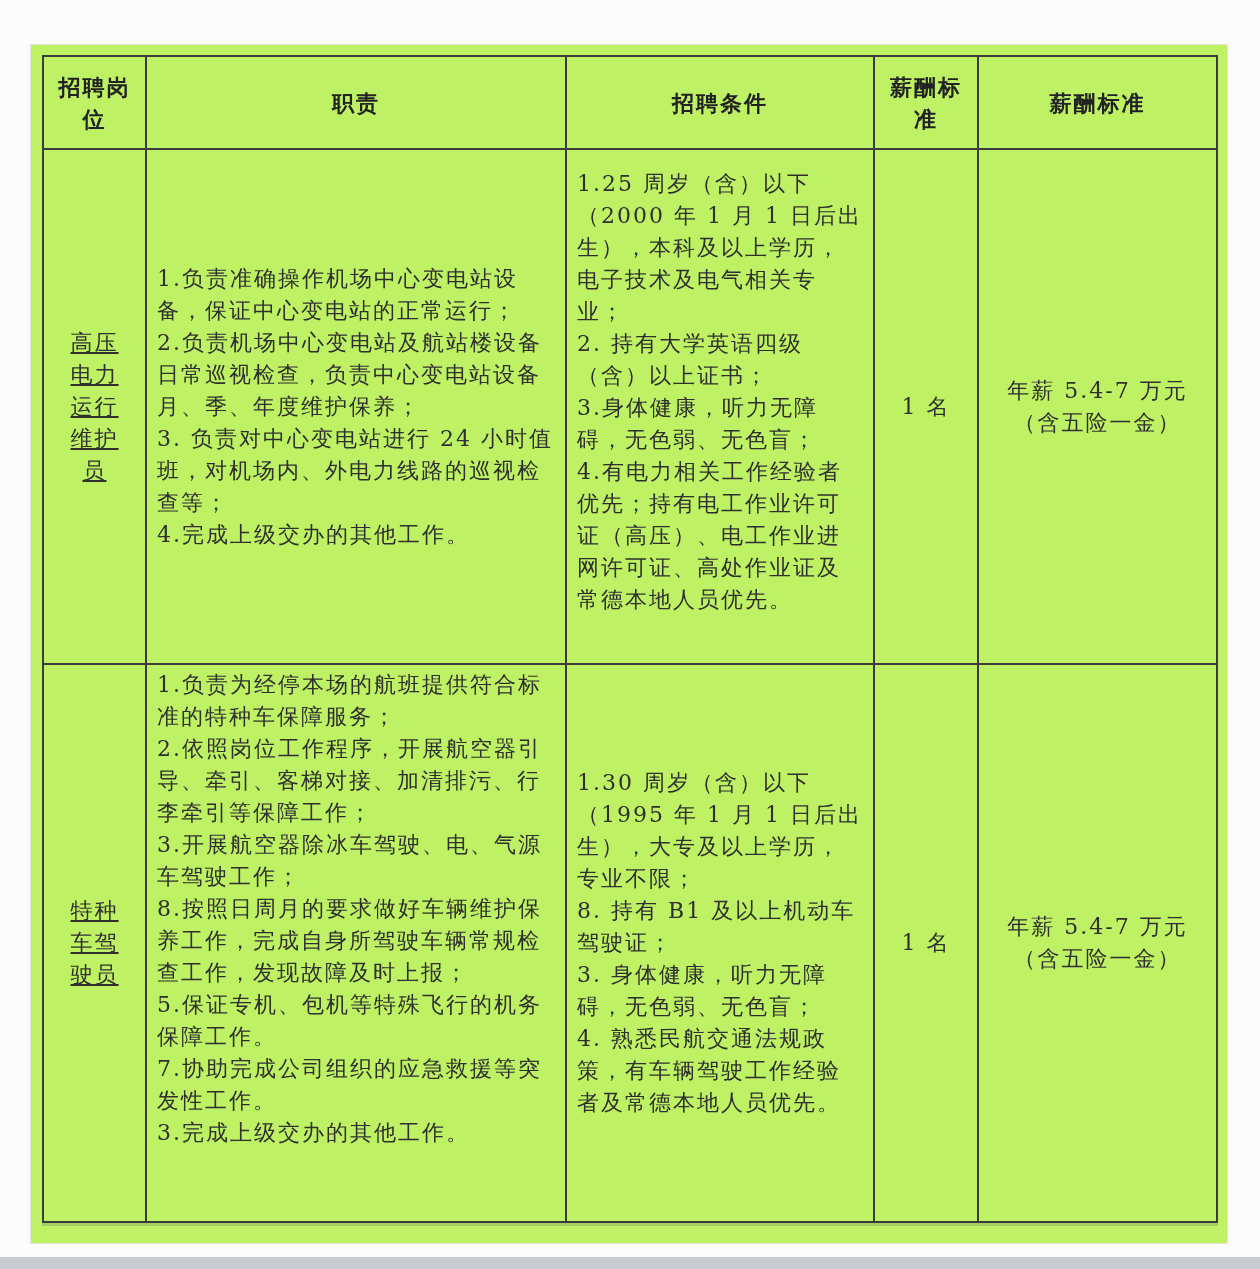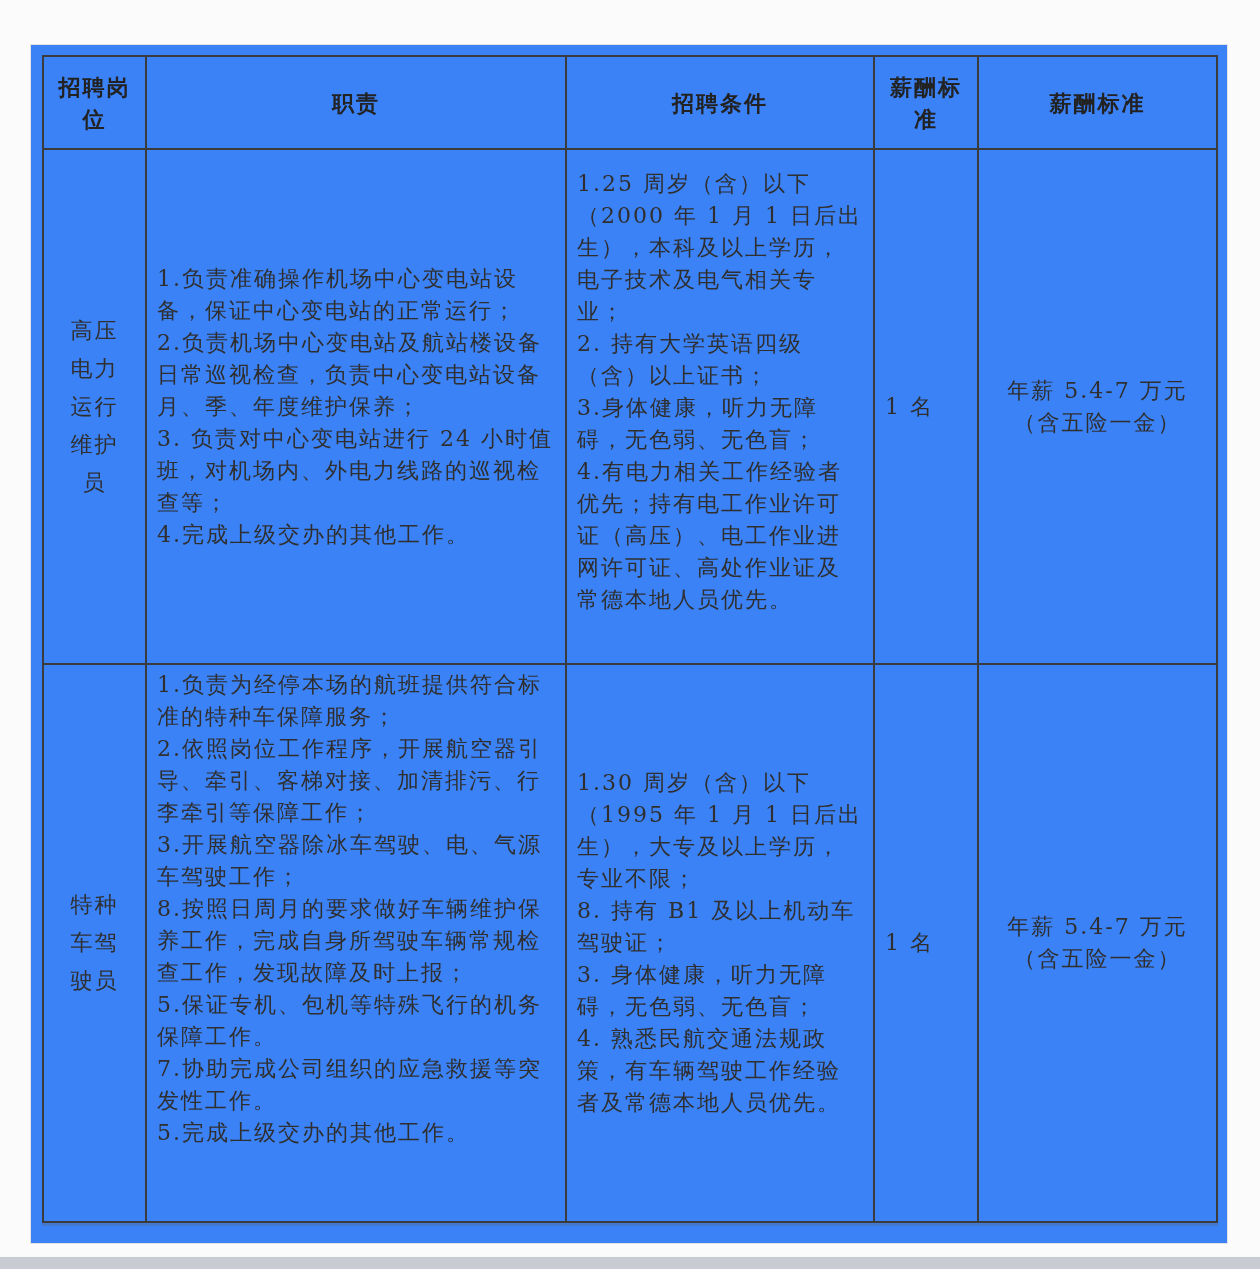--- a/index.html
+++ b/index.html
@@ -8,21 +8,21 @@
     width: 1260px; height: 1269px;
     background: #fbfbfb;
     overflow: hidden;
     font-family: "DejaVu Serif", "Liberation Serif", serif;
     color: #2f2f2f;
   }
   .doc-frame {
     position: absolute;
     left: 30px; top: 44px;
     width: 1198px; height: 1200px;
-    background: #3b82f6;
+    background: #bef264;
     border: 1px solid #e3e3e3;
   }
   table.recruit {
     position: absolute;
     left: 11px; top: 10px;
     width: 1174px;
     border-collapse: collapse;
     table-layout: fixed;
     box-shadow: 0 3px 0 rgba(90,90,90,0.25);
   }
@@ -45,26 +45,27 @@
   }
   td.va-mid { vertical-align: middle; }
   td.va-top { vertical-align: top; }
   .row1-h { height: 515px; }
   .row2-h { height: 558px; }
   td.pos-cell { text-align: center; padding: 4px 2px; }
   .pos-text {
     width: 50px;
     margin: 0 auto;
     text-align: center;
-    line-height: 38px;
+    line-height: 32px;
     word-break: break-all;
+    text-decoration: underline;
   }
   .items div { margin: 0; }
   td.cond-cell.row1-pad { padding-top: 18px; }
-  td.count-cell { text-align: left; }
+  td.count-cell { text-align: center; }
   td.salary-cell {
     text-align: center;
     white-space: pre-line;
     line-height: 40px;
   }
   .bottom-bar {
     position: absolute;
     left: 0; bottom: 0;
     width: 1260px; height: 12px;
     background: #c8ccd2;
@@ -116,21 +117,21 @@
         <td class="pos-cell va-mid">
           <div class="pos-text">特种车驾驶员</div>
         </td>
         <td class="va-top items">
           <div>1.负责为经停本场的航班提供符合标准的特种车保障服务；</div>
           <div>2.依照岗位工作程序，开展航空器引导、牵引、客梯对接、加清排污、行李牵引等保障工作；</div>
           <div>3.开展航空器除冰车驾驶、电、气源车驾驶工作；</div>
           <div>8.按照日周月的要求做好车辆维护保养工作，完成自身所驾驶车辆常规检查工作，发现故障及时上报；</div>
           <div>5.保证专机、包机等特殊飞行的机务保障工作。</div>
           <div>7.协助完成公司组织的应急救援等突发性工作。</div>
-          <div>5.完成上级交办的其他工作。</div>
+          <div>3.完成上级交办的其他工作。</div>
         </td>
         <td class="va-mid items cond-cell">
           <div>1.30 周岁（含）以下（1995 年 1 月 1 日后出生），大专及以上学历，专业不限；</div>
           <div>8. 持有 B1 及以上机动车驾驶证；</div>
           <div>3. 身体健康，听力无障碍，无色弱、无色盲；</div>
           <div>4. 熟悉民航交通法规政策，有车辆驾驶工作经验者及常德本地人员优先。</div>
         </td>
         <td class="count-cell va-mid">1 名</td>
         <td class="salary-cell va-mid">年薪 5.4-7 万元
 （含五险一金）</td>

